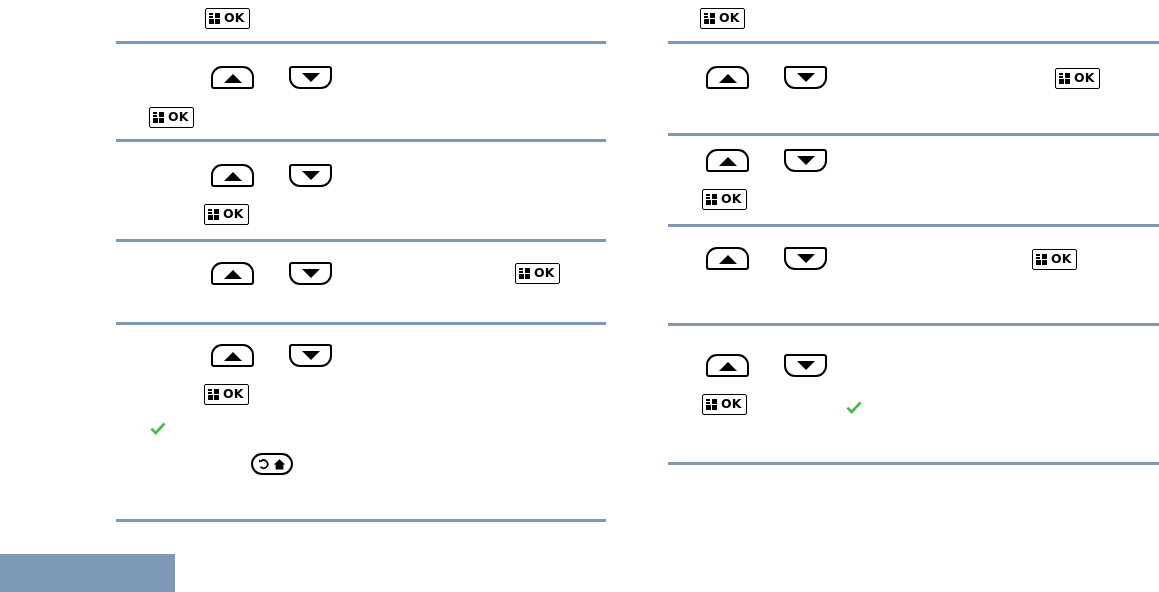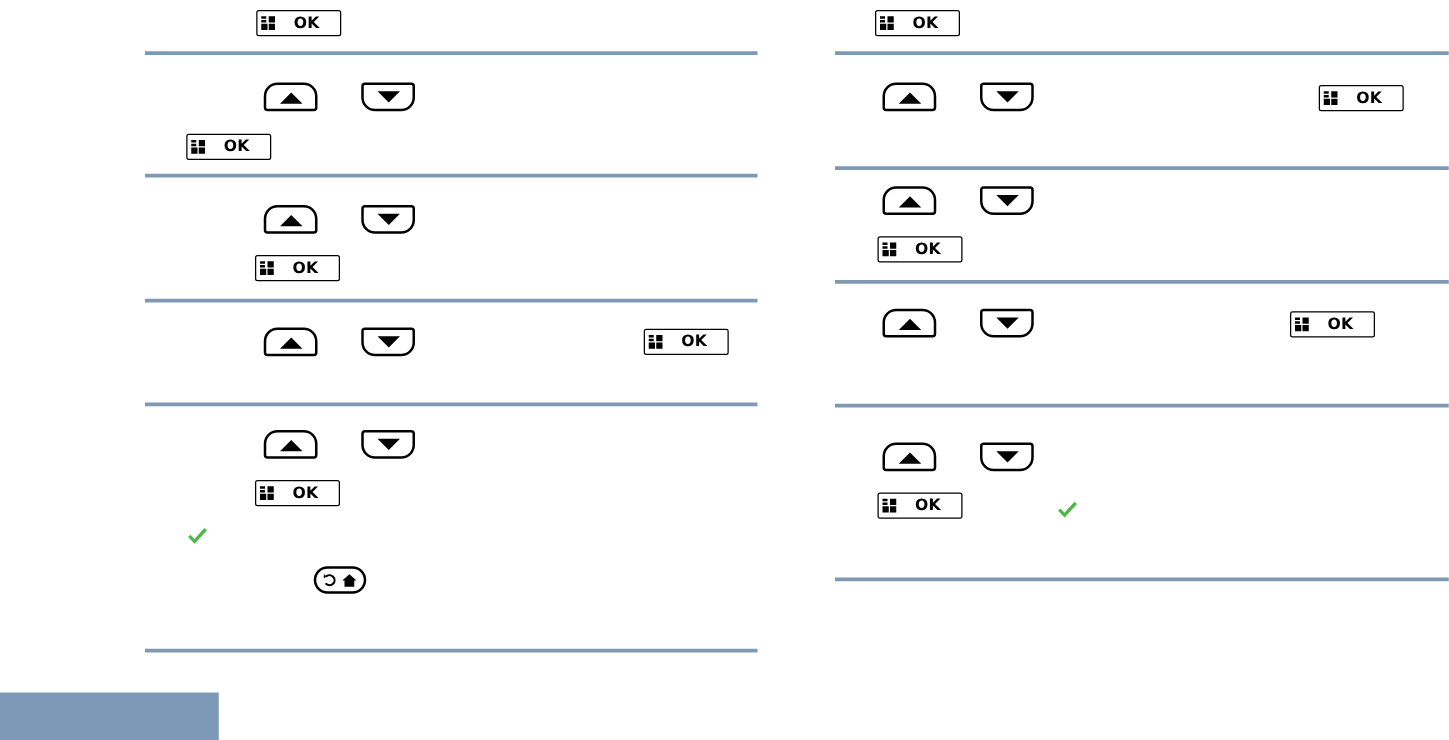--- a/index.html
+++ b/index.html
@@ -26,26 +26,26 @@
     height: 3px;
     background: #8099b3;
   }
 
   
   .okkey {
     position: absolute;
     display: inline-flex;
     align-items: center;
     justify-content: center;
-    gap: 15px;
+    gap: 4px;
     box-sizing: border-box;
     border: 1.6px solid #000;
     border-radius: 2px;
     background: #fff;
-    padding: 2px 16px 2px 3px;
+    padding: 2px 4px 2px 3px;
     height: 21px;
     min-width: 37px;
   }
   .okkey .glyph {
     display: block;
     width: 11px;
     height: 11px;
     position: relative;
     flex: 0 0 auto;
   }

